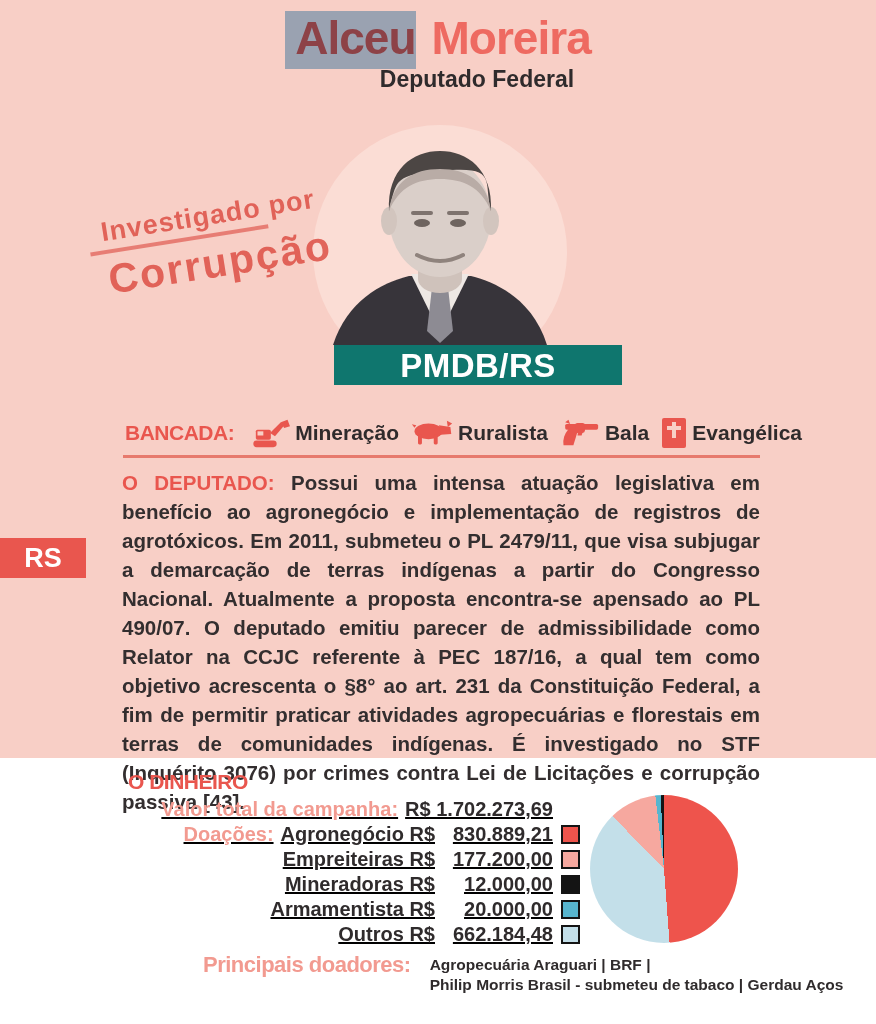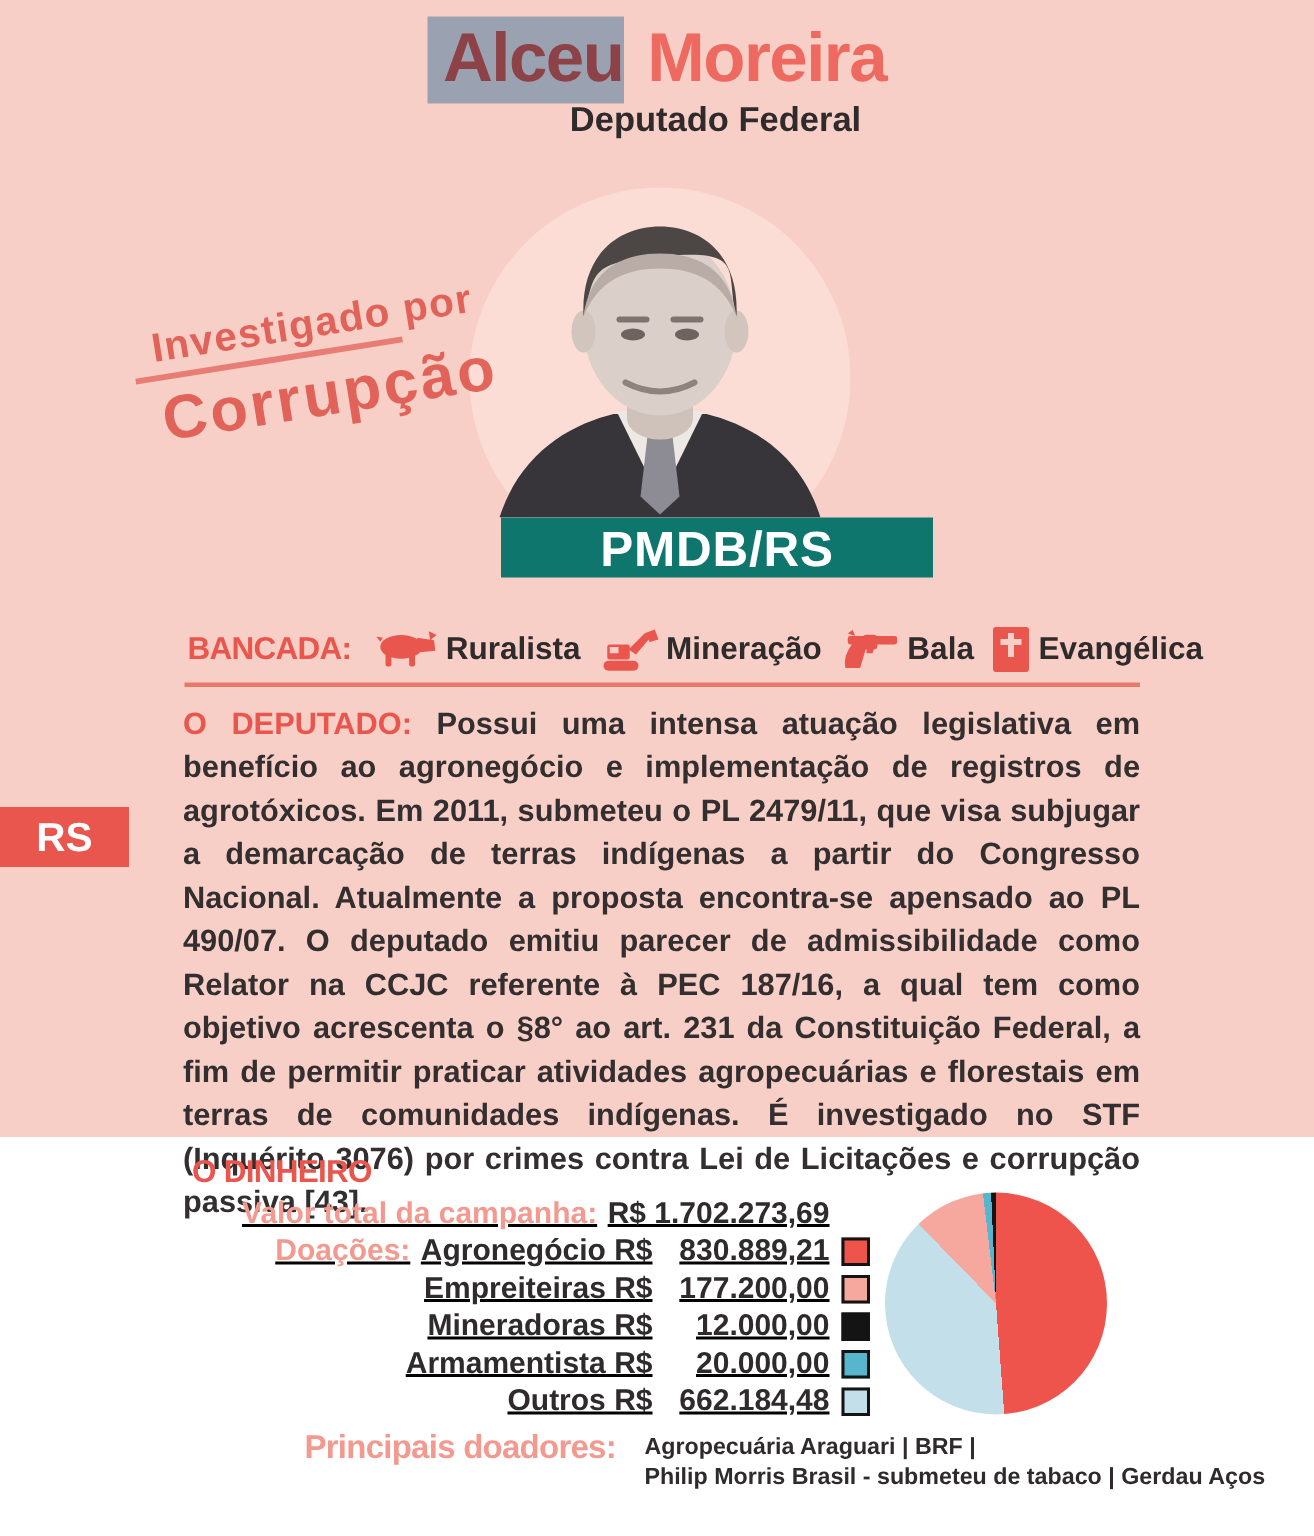--- a/index.html
+++ b/index.html
@@ -110,43 +110,43 @@
     <div class="stamp-underline"></div>
     <div class="stamp-l2">Corrupção</div>
   </div>
 
   <div class="party-banner">PMDB/RS</div>
 
   <div class="bancada">
     <span class="bancada-label">BANCADA:</span>
 
     <span class="bancada-item">
+      <svg width="40" height="30" viewBox="0 0 48 36" fill="#e9564e">
+        <rect x="4" y="27" width="28" height="8" rx="4"></rect>
+        <rect x="7" y="14" width="18" height="12" rx="2"></rect>
+        <rect x="9" y="16" width="7" height="5" fill="#f8cfc6"></rect>
+        <path d="M24 18 L37 5 L41 9 L30 22 Z"></path>
+        <path d="M37 5 L45 2 L48 10 L41 12 Z"></path>
+      </svg>
+      <span>Mineração</span>
+    </span>
+
+    <span class="bancada-item">
       <svg width="42" height="28" viewBox="0 0 48 32" fill="#e9564e">
         <ellipse cx="20" cy="14" rx="16" ry="9"></ellipse>
         <rect x="8" y="18" width="4.5" height="11" rx="1.5"></rect>
         <rect x="26" y="18" width="4.5" height="11" rx="1.5"></rect>
         <path d="M32 7 L45 9 L46 17 L34 18 Z"></path>
         <path d="M41 2 L47 5 L42 9 Z"></path>
         <path d="M4 10 L1 6 L6 7 Z"></path>
       </svg>
       <span>Ruralista</span>
     </span>
 
     <span class="bancada-item">
-      <svg width="40" height="30" viewBox="0 0 48 36" fill="#e9564e">
-        <rect x="4" y="27" width="28" height="8" rx="4"></rect>
-        <rect x="7" y="14" width="18" height="12" rx="2"></rect>
-        <rect x="9" y="16" width="7" height="5" fill="#f8cfc6"></rect>
-        <path d="M24 18 L37 5 L41 9 L30 22 Z"></path>
-        <path d="M37 5 L45 2 L48 10 L41 12 Z"></path>
-      </svg>
-      <span>Mineração</span>
-    </span>
-
-    <span class="bancada-item">
       <svg width="40" height="28" viewBox="0 0 48 34" fill="#e9564e">
         <rect x="6" y="6" width="40" height="7" rx="2"></rect>
         <rect x="18" y="5" width="12" height="12" rx="3"></rect>
         <path d="M10 12 L22 12 L16 32 L4 32 Q2 22 10 12 Z"></path>
         <path d="M22 13 L28 13 L26 20 L21 20 Z"></path>
         <path d="M6 4 L10 1 L12 6 Z"></path>
       </svg>
       <span>Bala</span>
     </span>
 

